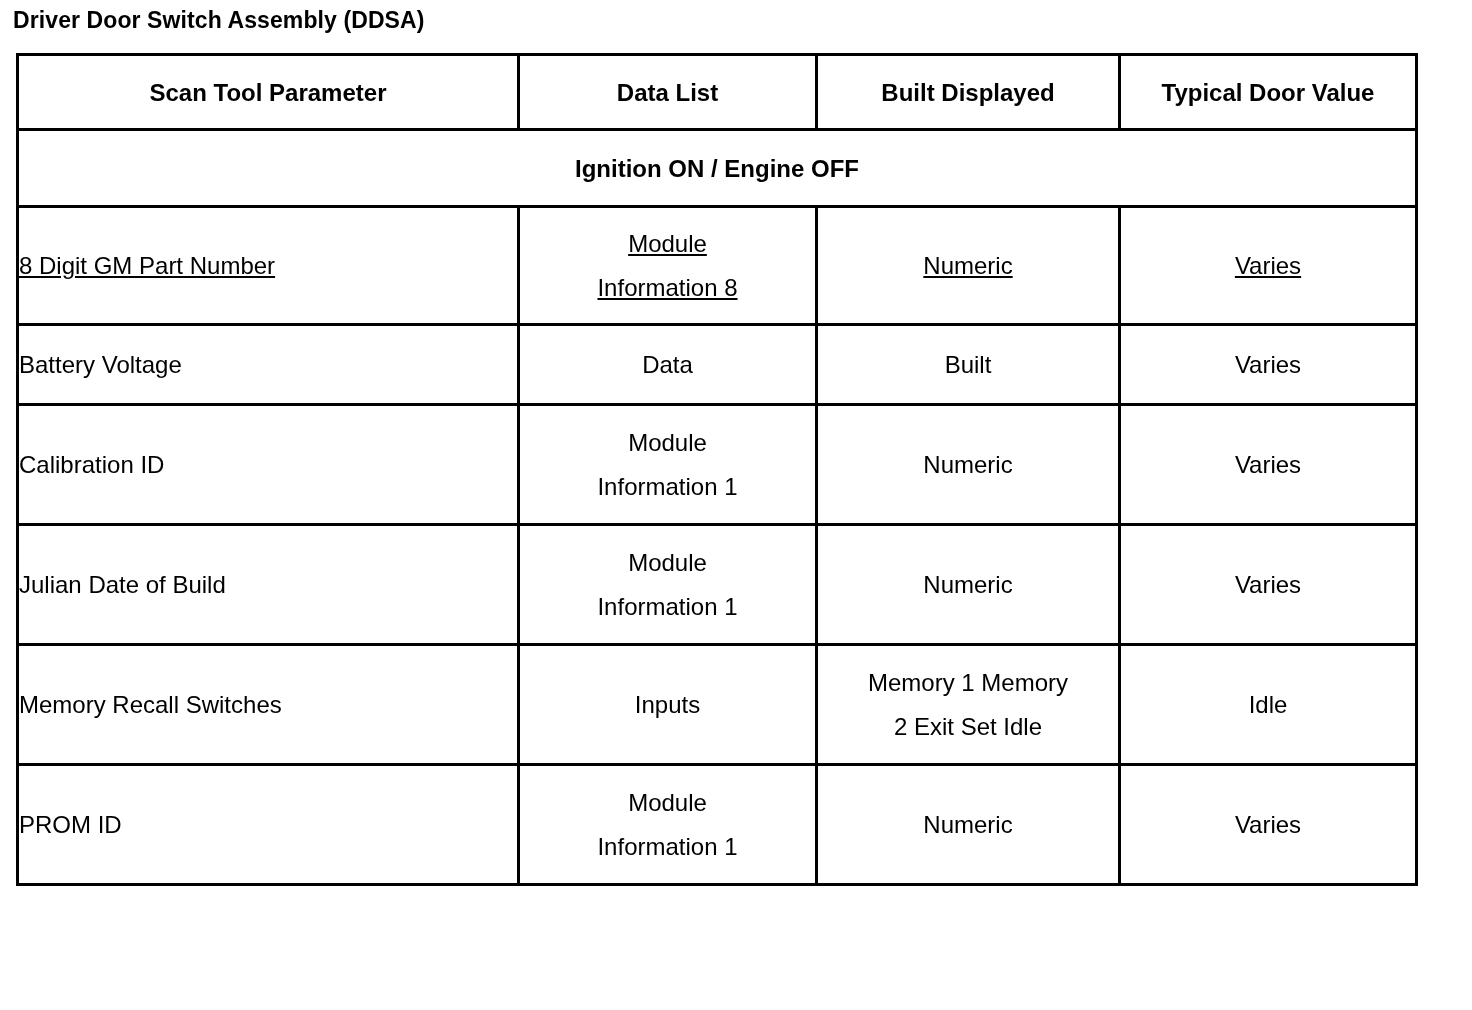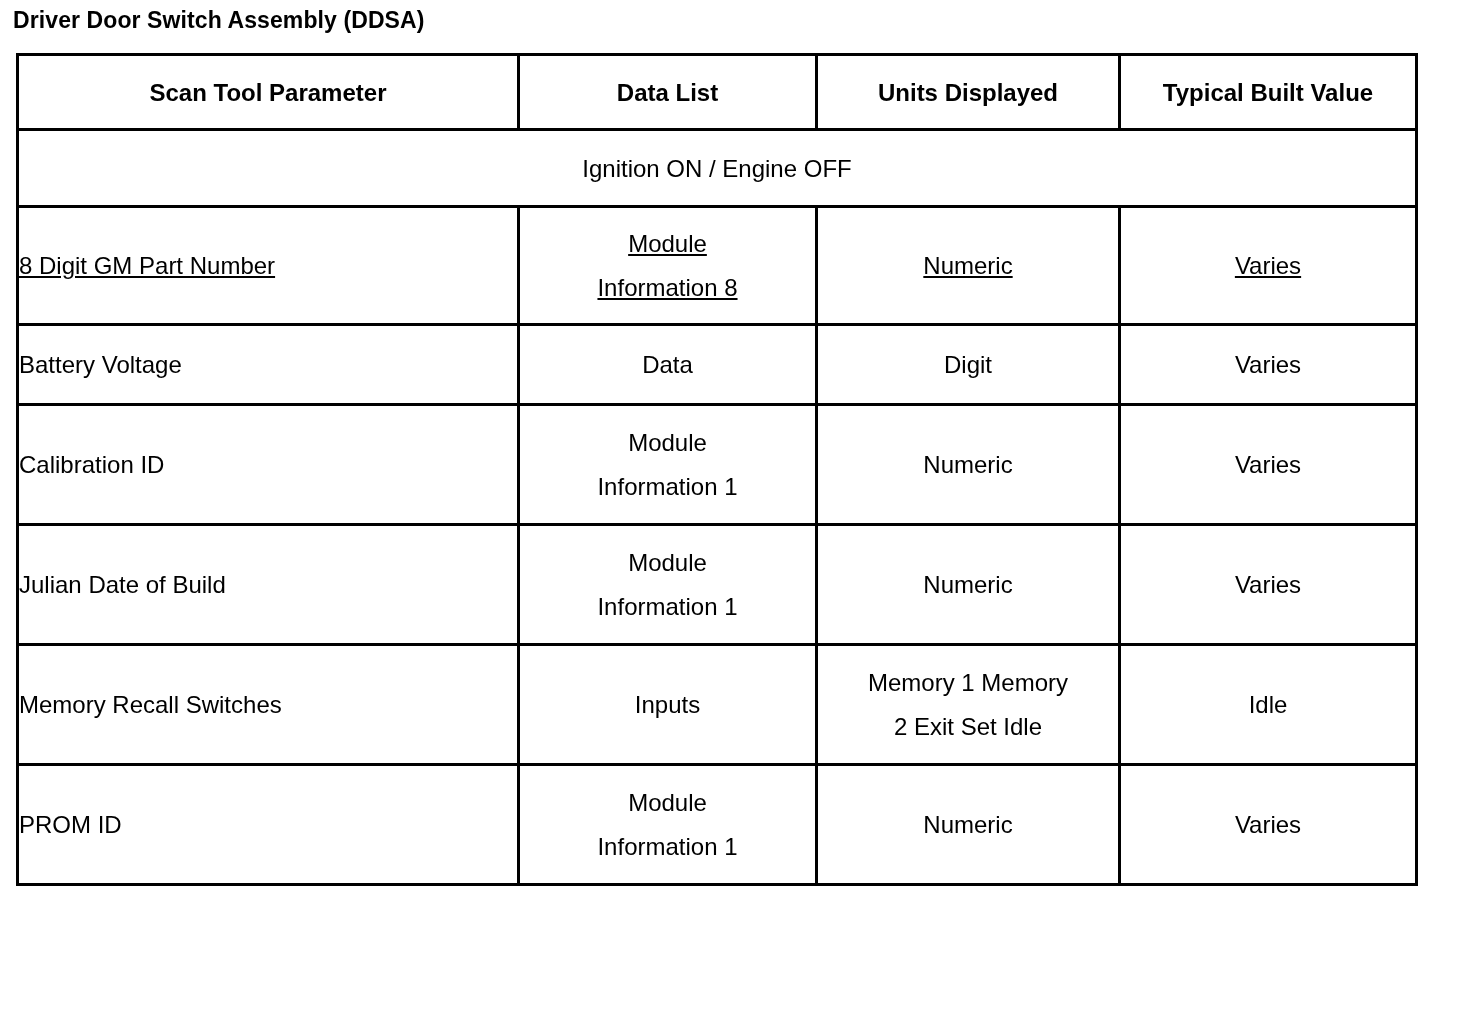--- a/index.html
+++ b/index.html
@@ -64,21 +64,21 @@
 
   .hdr-cell {
     text-align: center;
     font-weight: bold;
     height: 72px;
     font-size: 25px;
   }
 
   .section-cell {
     text-align: center;
-    font-weight: normal;
+    font-weight: bold;
     height: 74px;
     font-size: 25px;
   }
 
   
   .section-inner {
     display: block;
     width: 100%;
     text-align: center;
   }
@@ -116,22 +116,22 @@
       <colgroup>
         <col class="c1">
           <col class="c2">
           <col class="c3">
           <col class="c4">
       </colgroup>
       <tbody>
         <tr>
           <td class="hdr-cell">Scan Tool Parameter</td>
           <td class="hdr-cell">Data List</td>
-          <td class="hdr-cell">Units Displayed</td>
-          <td class="hdr-cell">Typical Built Value</td>
+          <td class="hdr-cell">Built Displayed</td>
+          <td class="hdr-cell">Typical Door Value</td>
         </tr>
 
         <tr>
           <td class="section-cell" colspan="4">
             <span class="section-inner">Ignition ON / Engine OFF</span>
           </td>
         </tr>
 
         <tr class="row-tall">
           <td class="param">8 Digit GM Part Number</td>
@@ -139,21 +139,21 @@
             <span class="two-line">Module</span>
             <span class="two-line">Information 8</span>
           </td>
           <td class="center">Numeric</td>
           <td class="center">Varies</td>
         </tr>
 
         <tr class="row-short">
           <td class="param">Battery Voltage</td>
           <td class="center">Data</td>
-          <td class="center">Digit</td>
+          <td class="center">Built</td>
           <td class="center">Varies</td>
         </tr>
 
         <tr class="row-mid">
           <td class="param">Calibration ID</td>
           <td class="center">
             <span class="two-line">Module</span>
             <span class="two-line">Information 1</span>
           </td>
           <td class="center">Numeric</td>

